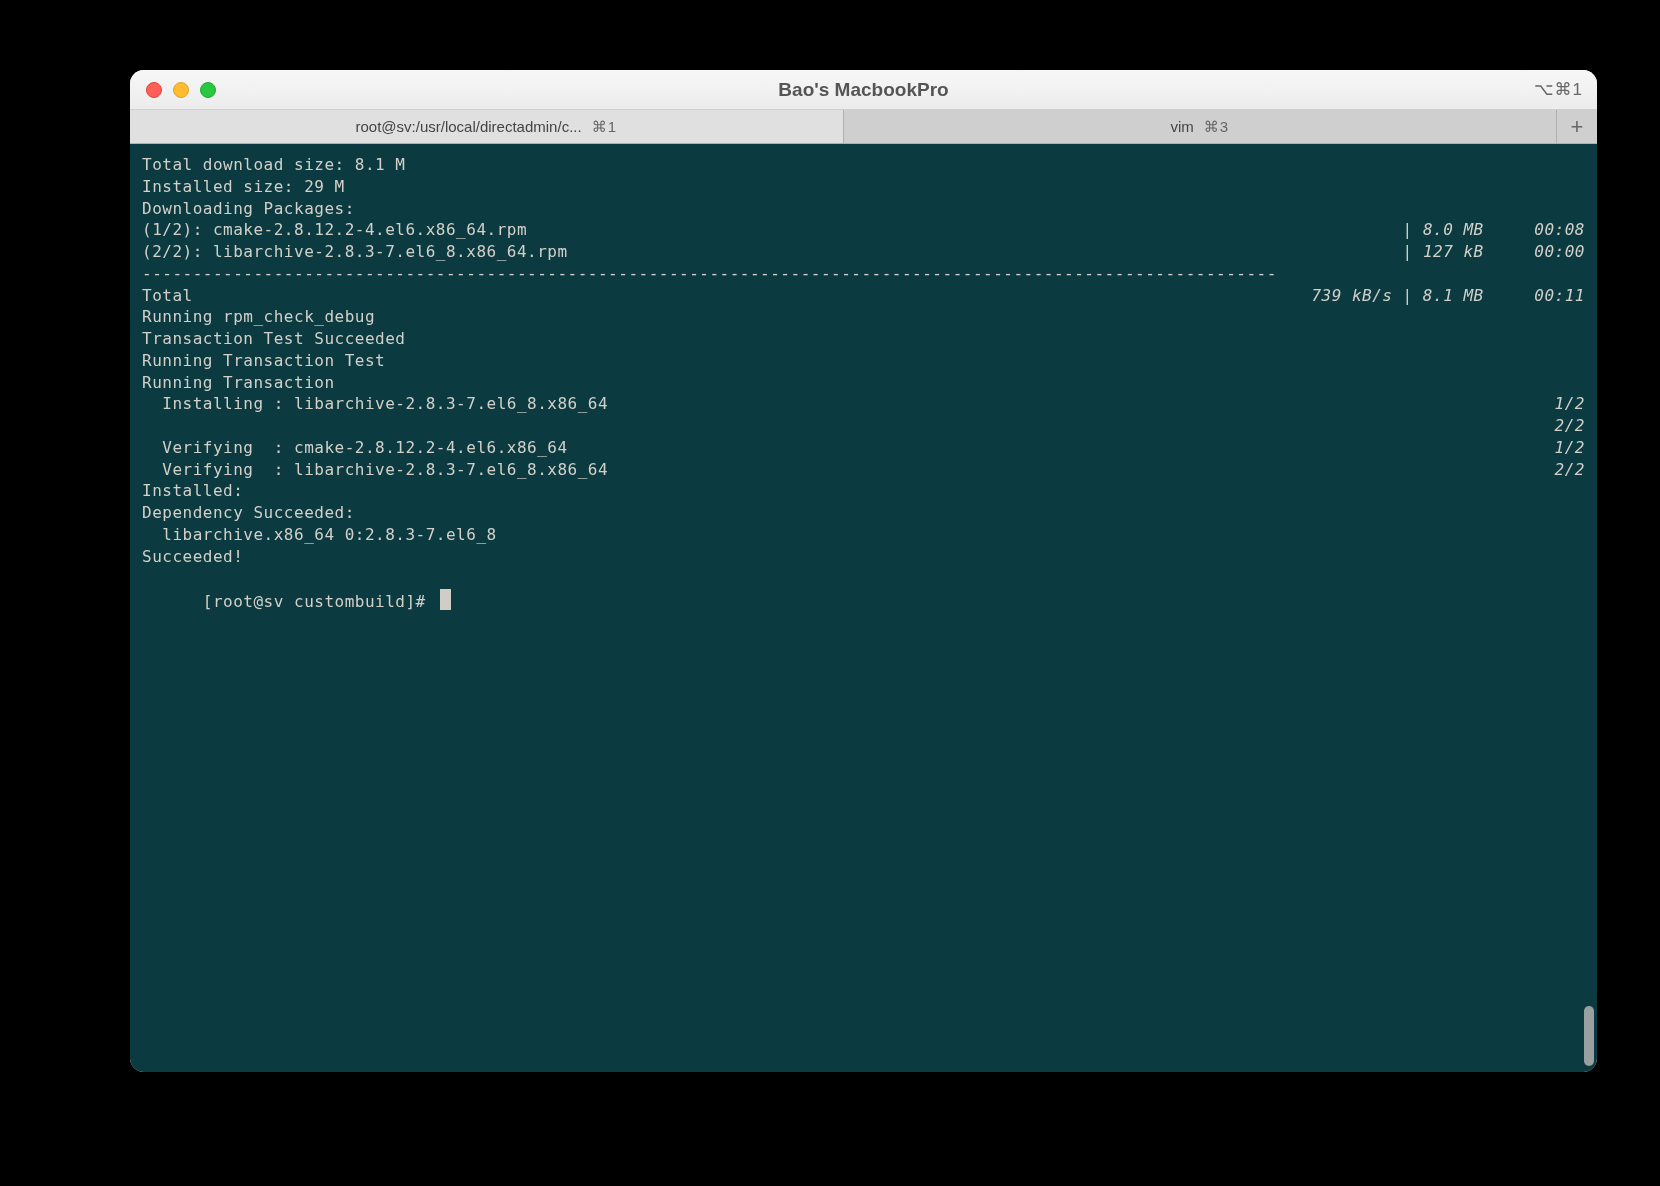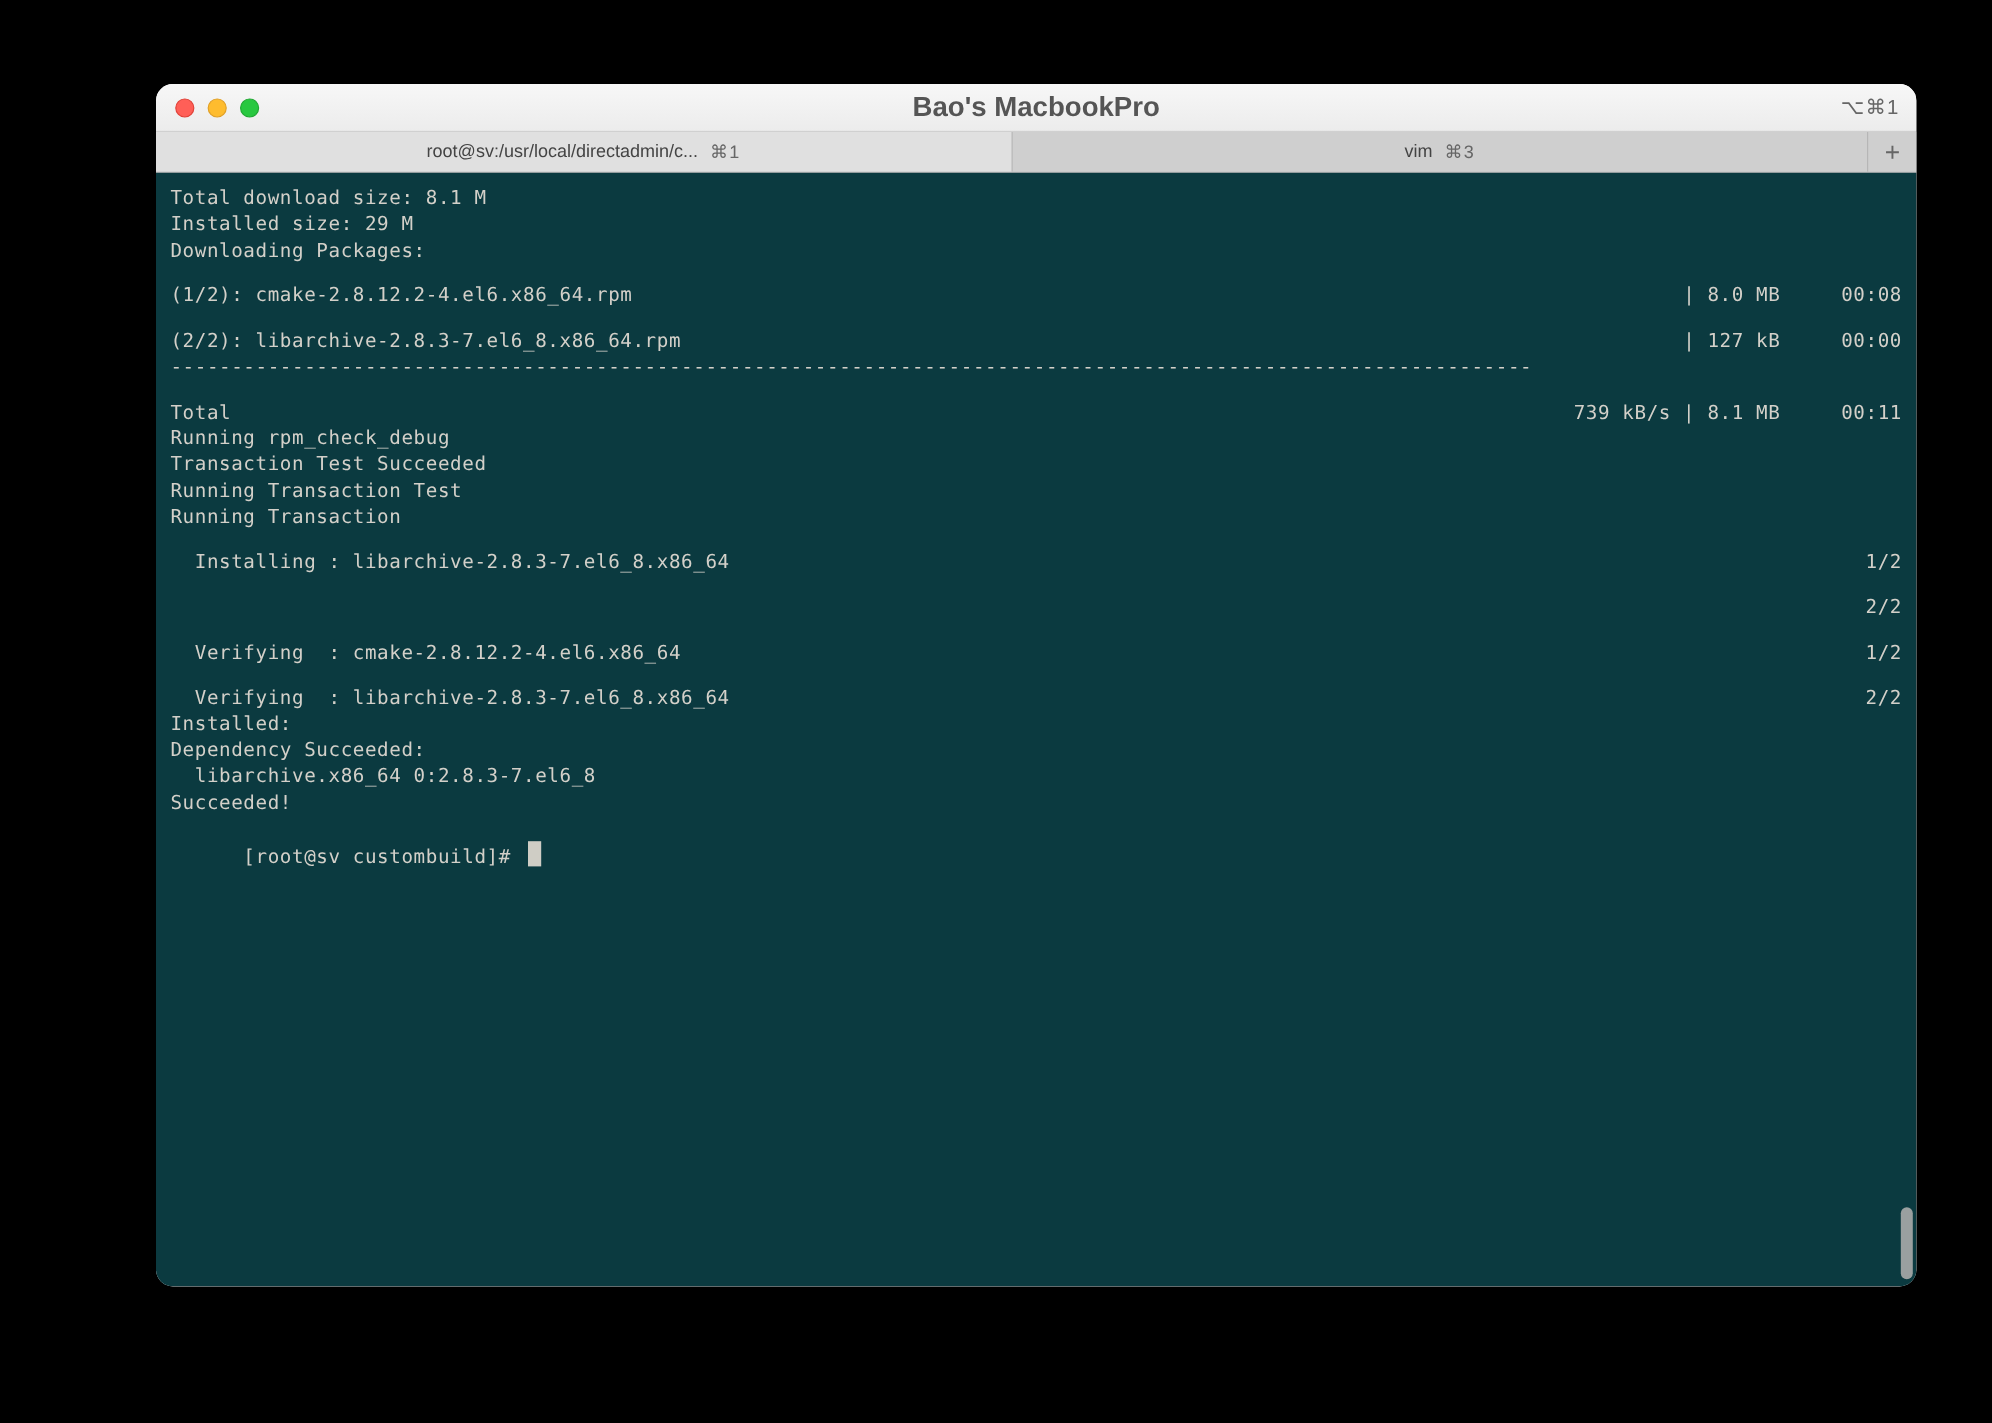--- a/index.html
+++ b/index.html
@@ -36,21 +36,21 @@
     margin-left: 16px;
   }
   .tl { width: 16px; height: 16px; border-radius: 50%; }
   .tl.red    { background: #ff5f57; border: 0.5px solid #e14239; }
   .tl.yellow { background: #febc2e; border: 0.5px solid #e1a027; }
   .tl.green  { background: #28c840; border: 0.5px solid #20a933; }
   .title {
     position: absolute;
     left: 0; right: 0;
     text-align: center;
-    font-size: 23px;
+    font-size: 19px;
     font-weight: 600;
     color: #555;
   }
   .title-shortcut {
     position: absolute;
     right: 14px;
     font-size: 17px;
     color: #666;
     letter-spacing: 1px;
   }
@@ -94,24 +94,24 @@
     color: #d3d0c9;
     font-family: "SFMono-Regular","Menlo","DejaVu Sans Mono","Consolas",monospace;
     font-size: 16px;
     line-height: 1.36;
     padding: 10px 12px 8px 12px;
     position: relative;
     overflow: hidden;
     letter-spacing: 0.5px;
   }
   .line { white-space: pre; }
-  .row { display: flex; margin-top: 16px; }
+  .row { display: flex; }
   .row .left { flex: 0 0 auto; white-space: pre; }
   .row .spacer { flex: 1 1 auto; }
-  .row .right { flex: 0 0 auto; white-space: pre; text-align: left; }
+  .row .right { flex: 0 0 auto; white-space: pre; text-align: left; font-style: italic; }
   .dash {
     white-space: pre;
     overflow: hidden;
     color:#d3d0c9;
   }
   .cursor {
     display: inline-block;
     width: 11px;
     height: 21px;
     background: #cfcdc5;

